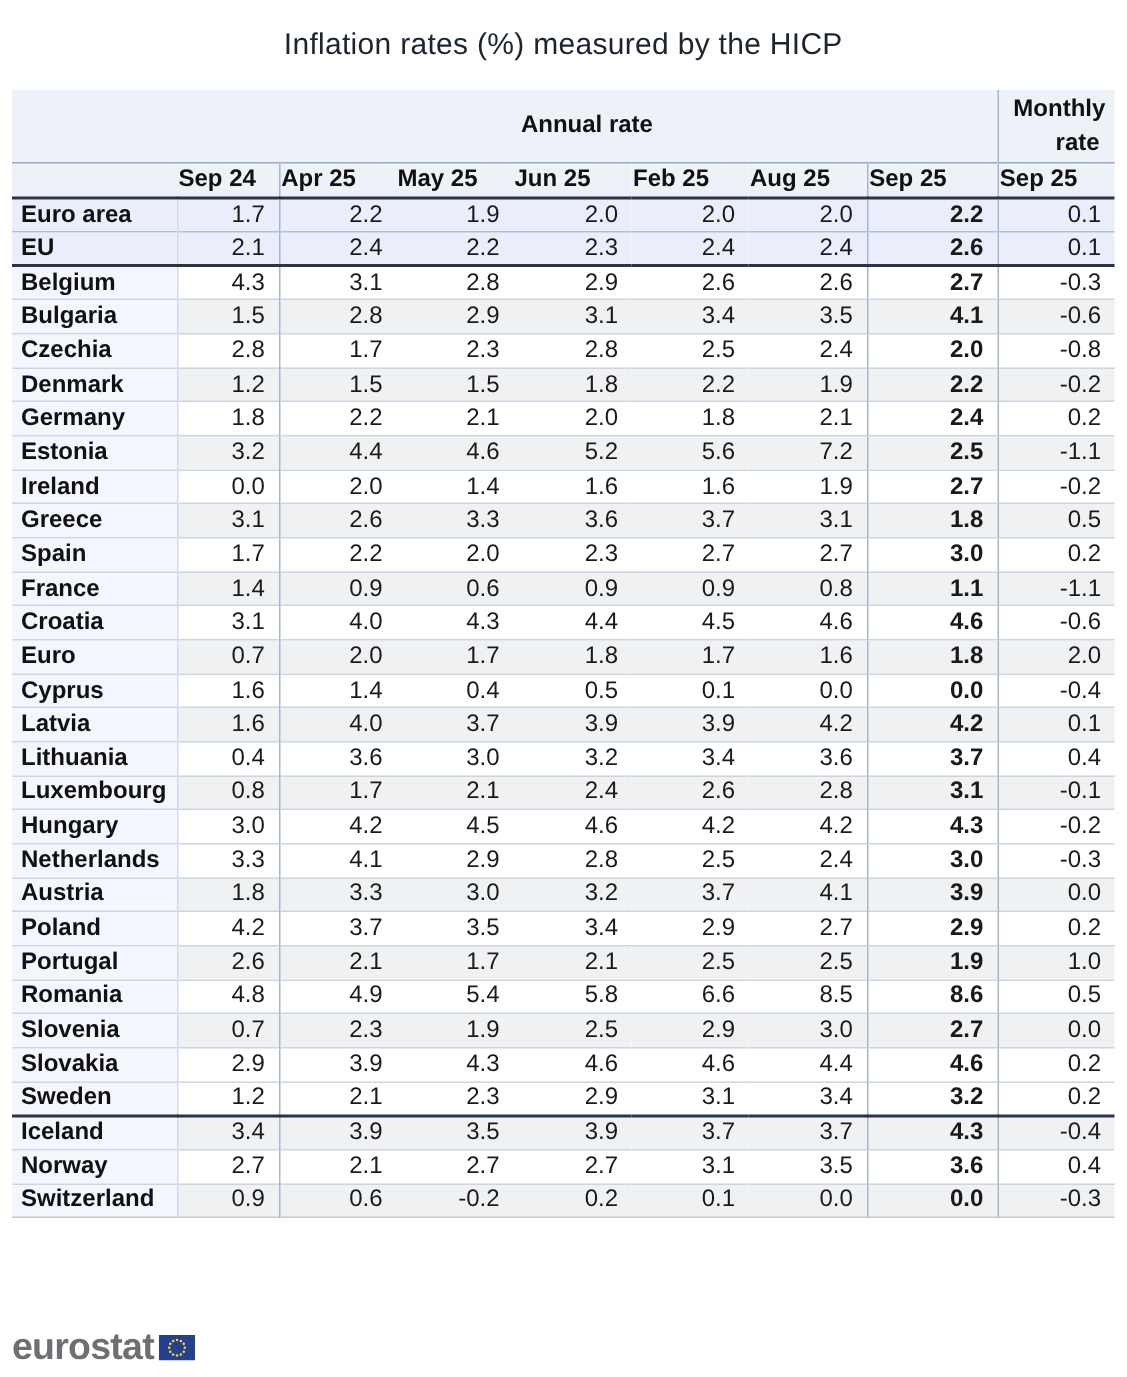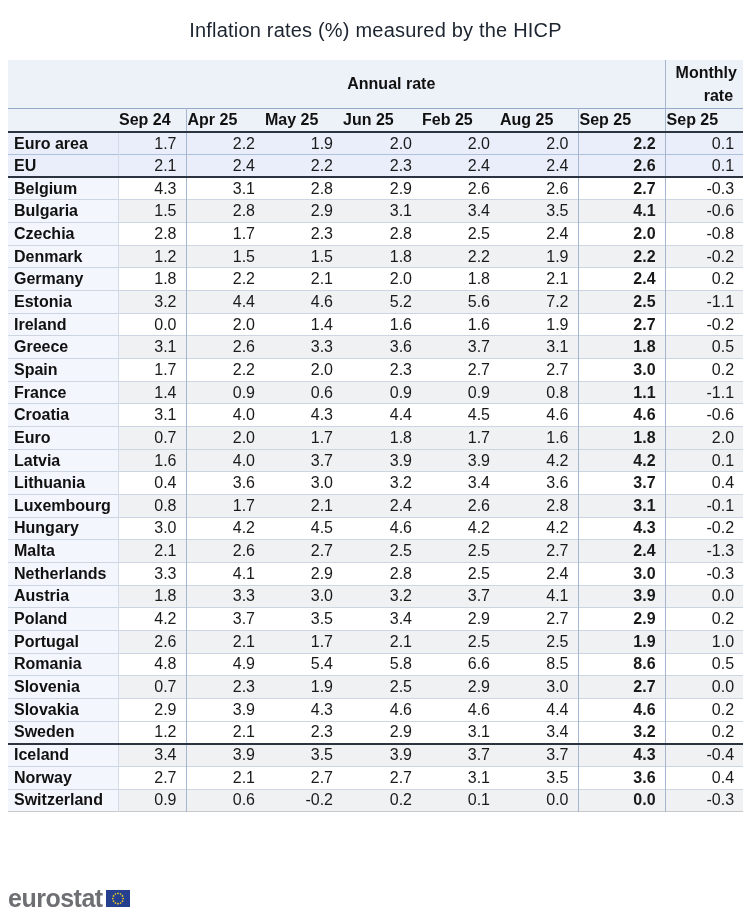--- a/index.html
+++ b/index.html
@@ -252,20 +252,31 @@
         <td class="name">Euro</td>
         <td class="val bl-light">0.7</td>
         <td class="val bl">2.0</td>
         <td class="val">1.7</td>
         <td class="val">1.8</td>
         <td class="val">1.7</td>
         <td class="val">1.6</td>
         <td class="val bl sep25">1.8</td>
         <td class="val bl">2.0</td>
       </tr>
+      <tr class="">
+        <td class="name">Cyprus</td>
+        <td class="val bl-light">1.6</td>
+        <td class="val bl">1.4</td>
+        <td class="val">0.4</td>
+        <td class="val">0.5</td>
+        <td class="val">0.1</td>
+        <td class="val">0.0</td>
+        <td class="val bl sep25">0.0</td>
+        <td class="val bl">-0.4</td>
+      </tr>
       <tr class="odd">
         <td class="name">Latvia</td>
         <td class="val bl-light">1.6</td>
         <td class="val bl">4.0</td>
         <td class="val">3.7</td>
         <td class="val">3.9</td>
         <td class="val">3.9</td>
         <td class="val">4.2</td>
         <td class="val bl sep25">4.2</td>
         <td class="val bl">0.1</td>
@@ -295,31 +306,20 @@
       <tr class="">
         <td class="name">Hungary</td>
         <td class="val bl-light">3.0</td>
         <td class="val bl">4.2</td>
         <td class="val">4.5</td>
         <td class="val">4.6</td>
         <td class="val">4.2</td>
         <td class="val">4.2</td>
         <td class="val bl sep25">4.3</td>
         <td class="val bl">-0.2</td>
-      </tr>
-      <tr class="odd">
-        <td class="name">Malta</td>
-        <td class="val bl-light">2.1</td>
-        <td class="val bl">2.6</td>
-        <td class="val">2.7</td>
-        <td class="val">2.5</td>
-        <td class="val">2.5</td>
-        <td class="val">2.7</td>
-        <td class="val bl sep25">2.4</td>
-        <td class="val bl">-1.3</td>
       </tr>
       <tr class="">
         <td class="name">Netherlands</td>
         <td class="val bl-light">3.3</td>
         <td class="val bl">4.1</td>
         <td class="val">2.9</td>
         <td class="val">2.8</td>
         <td class="val">2.5</td>
         <td class="val">2.4</td>
         <td class="val bl sep25">3.0</td>

